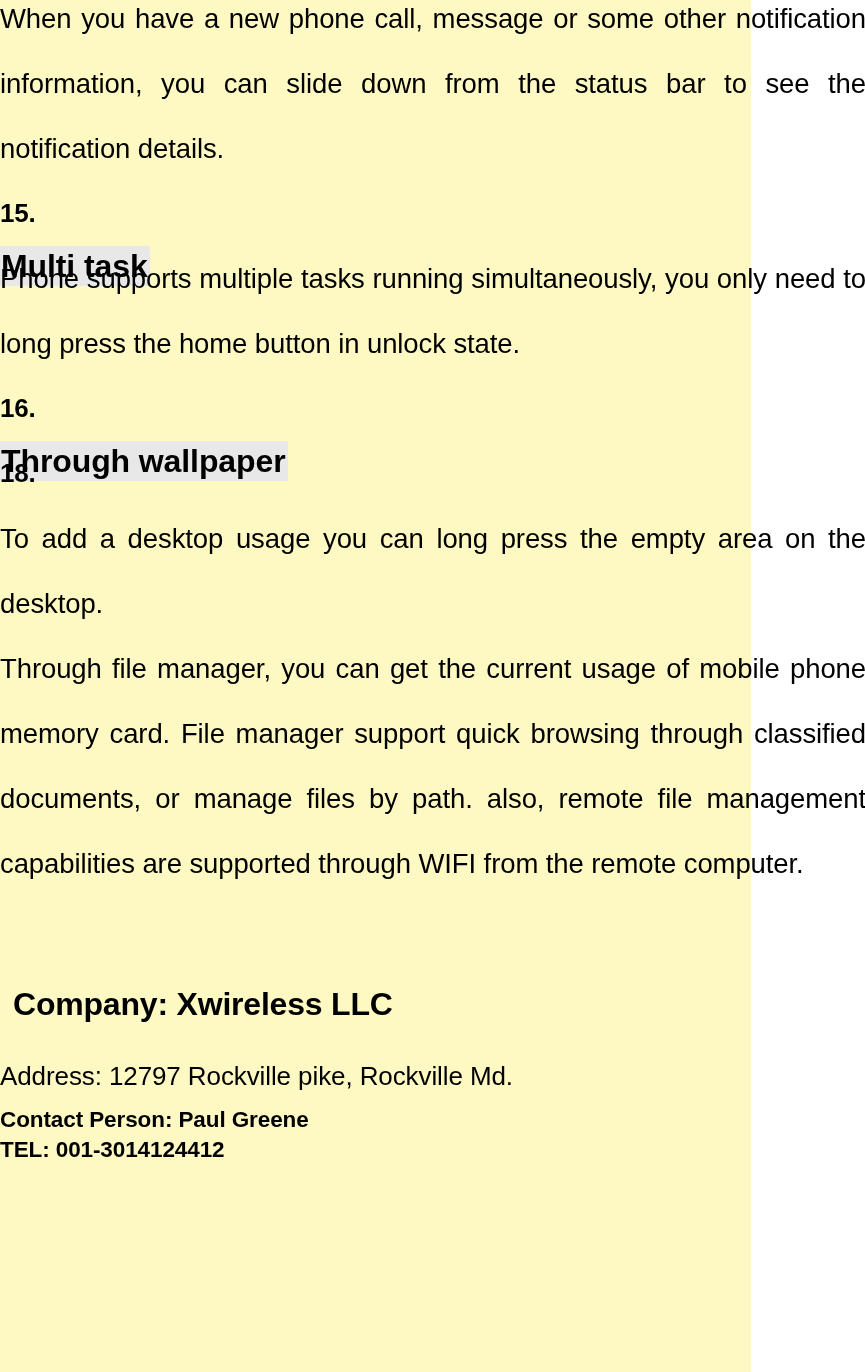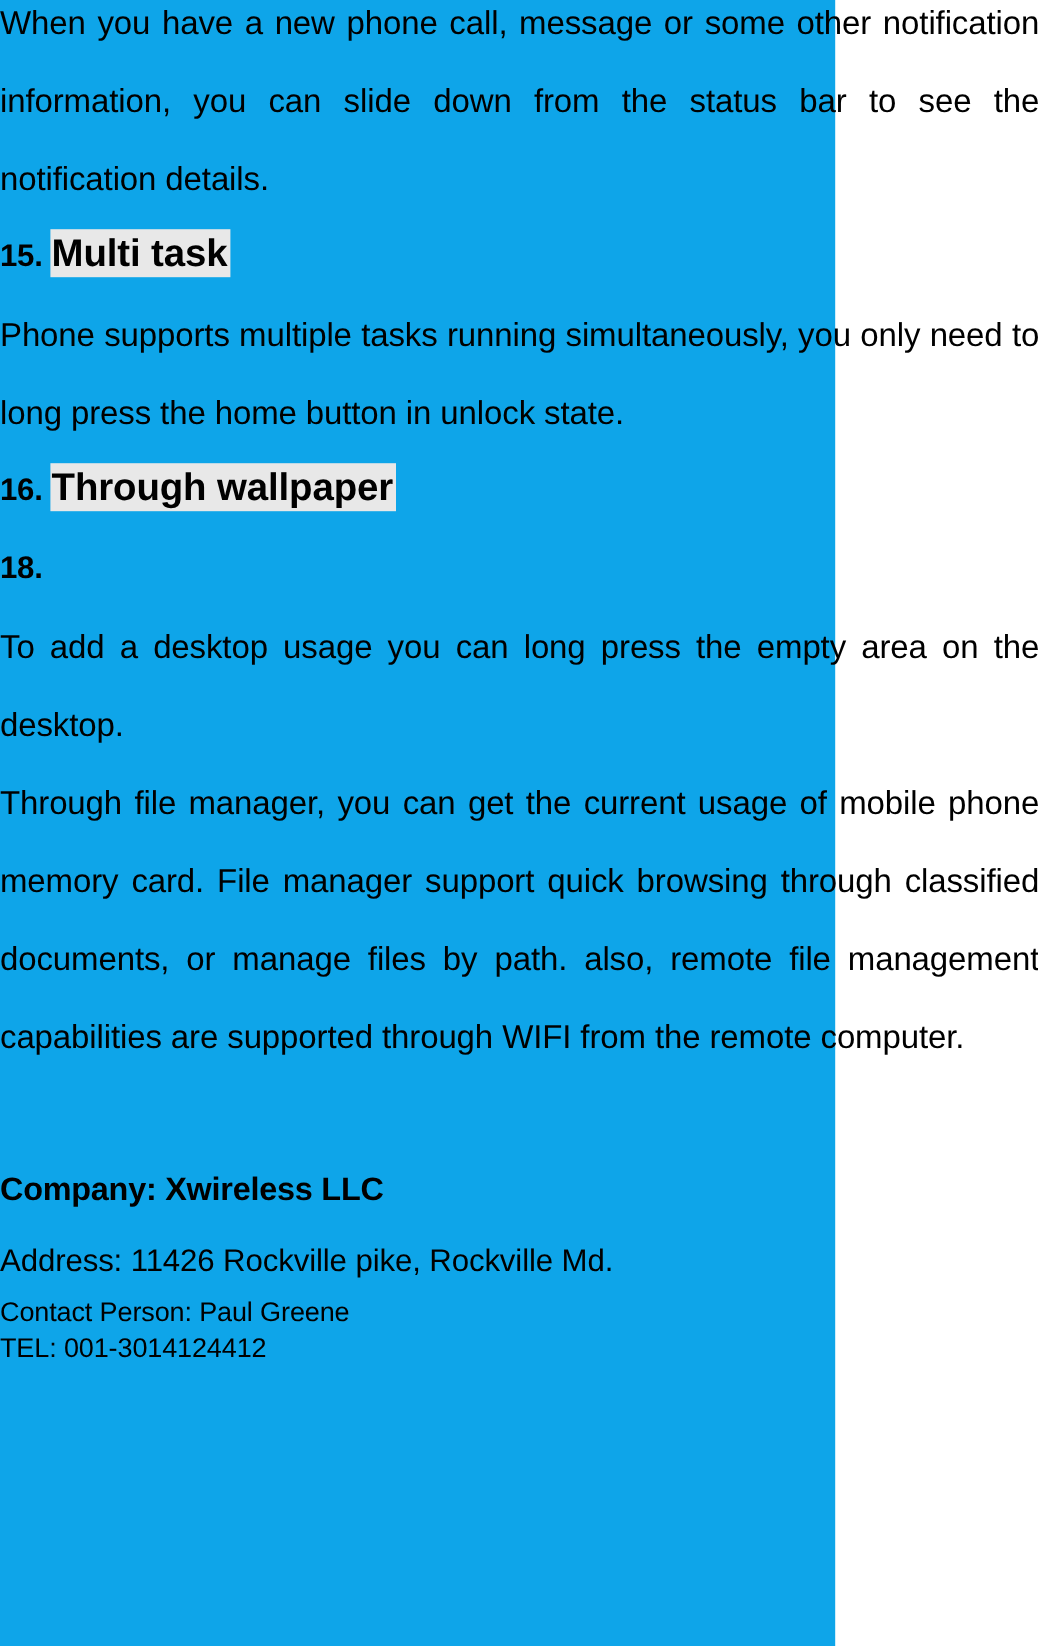--- a/index.html
+++ b/index.html
@@ -9,23 +9,23 @@
   }
   body {
     width: 865px;
     height: 1372px;
     font-family: "Liberation Sans", sans-serif;
     color: #000000;
     overflow: hidden;
   }
   .page {
     position: relative;
-    width: 696px;
+    width: 751px;
     height: 1372px;
-    background: #0ea5e9;
+    background: #fef9c3;
     padding: 12px;
     box-sizing: border-box;
   }
   .doc {
     position: absolute;
     left: 0px;
     top: -14px;
     width: 866px;
   }
 
@@ -45,20 +45,21 @@
   }
 
   
   .heading-row {
     display: flex;
     align-items: baseline;
     font-size: 26px;
     font-weight: bold;
     line-height: 65px;
     height: 65px;
+    flex-direction: column;
   }
   .heading-num {
     width: 42px;
     flex: 0 0 42px;
     font-weight: bold;
     font-size: 26px;
     letter-spacing: -0.2px;
   }
   .heading-text {
     background: #e8e8e8;
@@ -69,37 +70,38 @@
     display: inline-block;
     line-height: 40px;
   }
 
   .spacer-line {
     height: 65px;
   }
 
   
   .company-line {
-    font-size: 27px;
+    font-size: 32px;
     font-weight: bold;
     line-height: 60px;
     letter-spacing: -0.2px;
-    margin: 0;
+    margin: 13px;
   }
   .address-line {
     font-size: 26px;
     line-height: 58px;
     letter-spacing: -0.1px;
     margin: 0;
   }
   .contact-small {
     font-size: 22.5px;
     line-height: 30px;
     letter-spacing: -0.1px;
     margin: 0;
+    font-weight: bold;
   }
   a.email-link {
     color: #0000ff;
     text-decoration: underline;
   }
 </style>
 </head>
 <body>
 
 <div class="page">
@@ -126,21 +128,21 @@
 
     <p class="body-para">To add a desktop usage you can long press the empty area on the desktop.</p>
 
 
     <p class="body-para">Through file manager, you can get the current usage of mobile phone memory card. File manager support quick browsing through classified documents, or manage files by path. also, remote file management capabilities are supported through WIFI from the remote computer.</p>
 
     <div class="spacer-line"></div>
 
     <p class="company-line">Company: Xwireless LLC</p>
 
-    <p class="address-line">Address: 11426 Rockville pike, Rockville Md.</p>
+    <p class="address-line">Address: 12797 Rockville pike, Rockville Md.</p>
 
     <p class="contact-small">Contact Person: Paul Greene</p>
 
     <p class="contact-small">TEL: 001-3014124412</p>
 
 
   </div>
 </div>
 
 </body></html>

